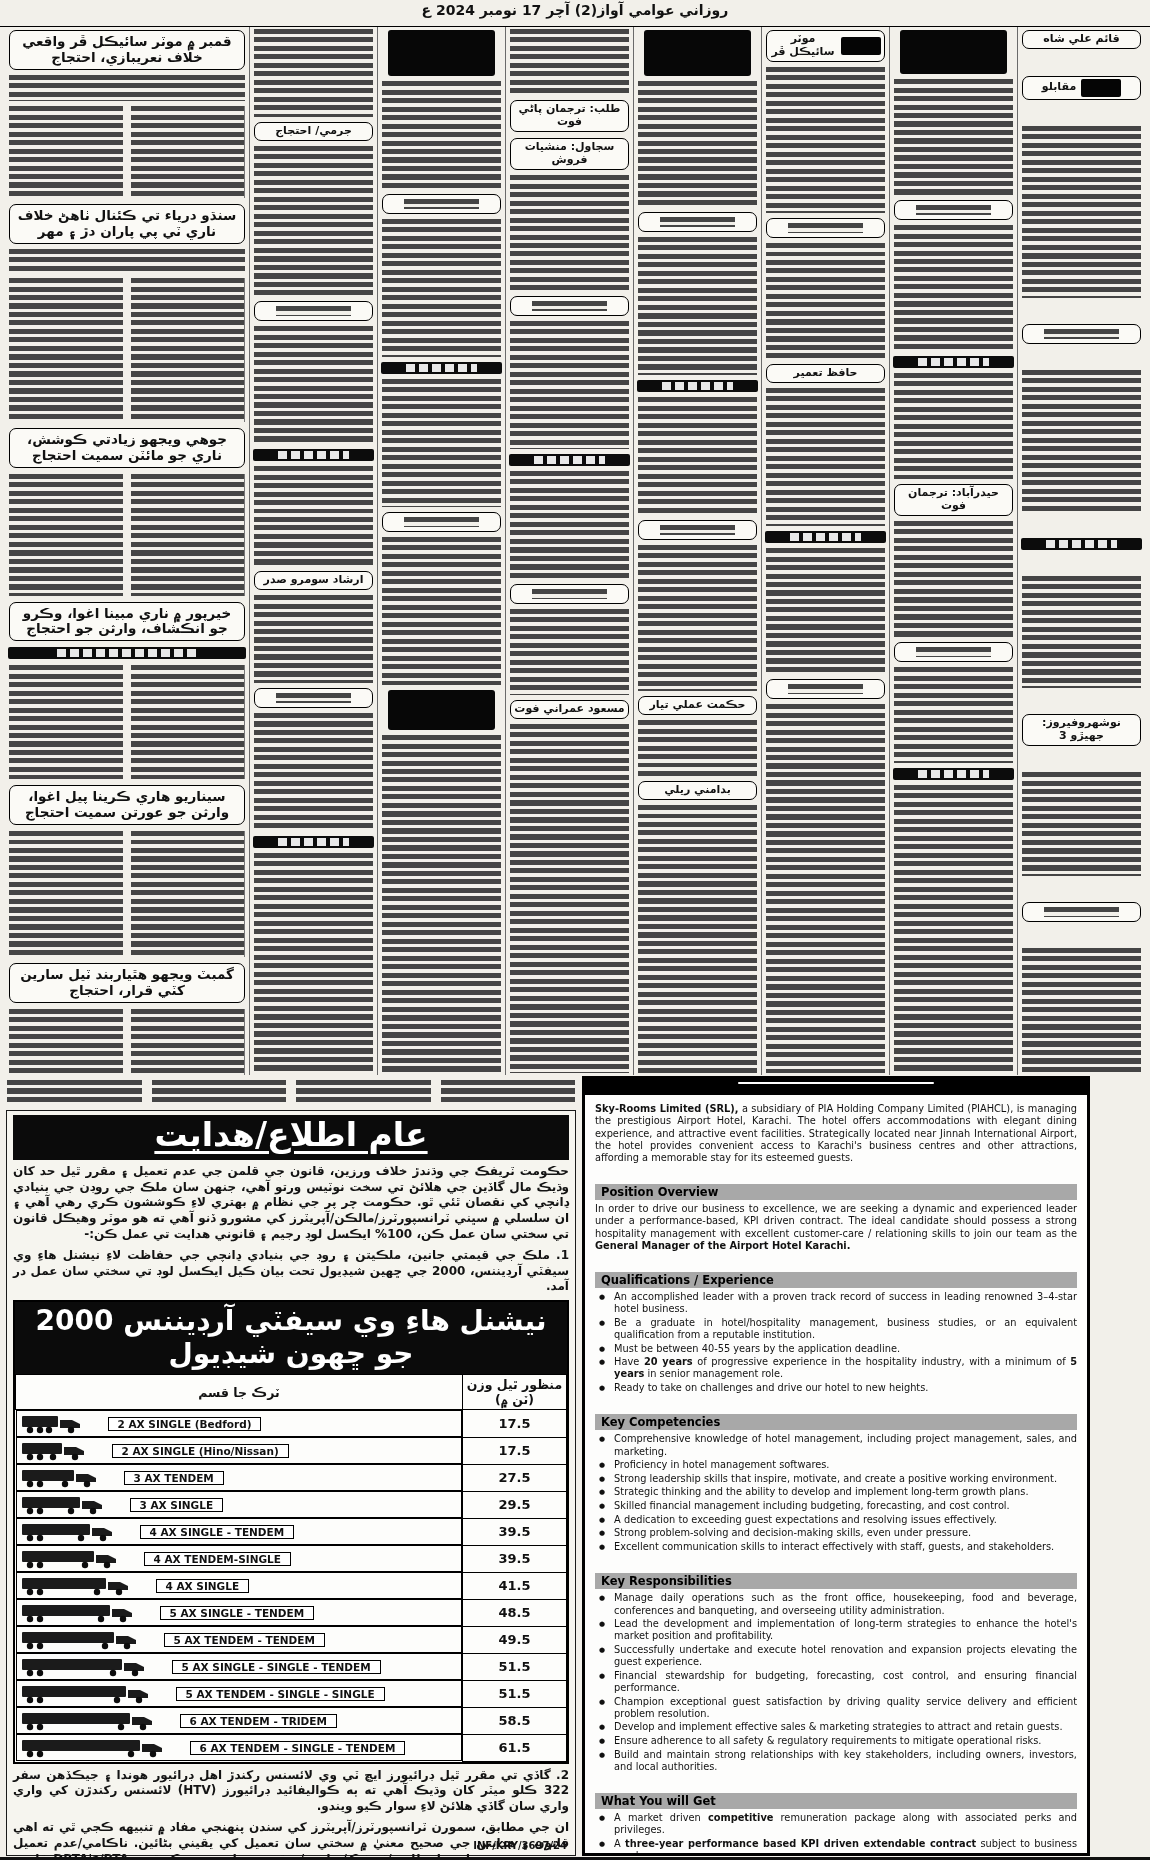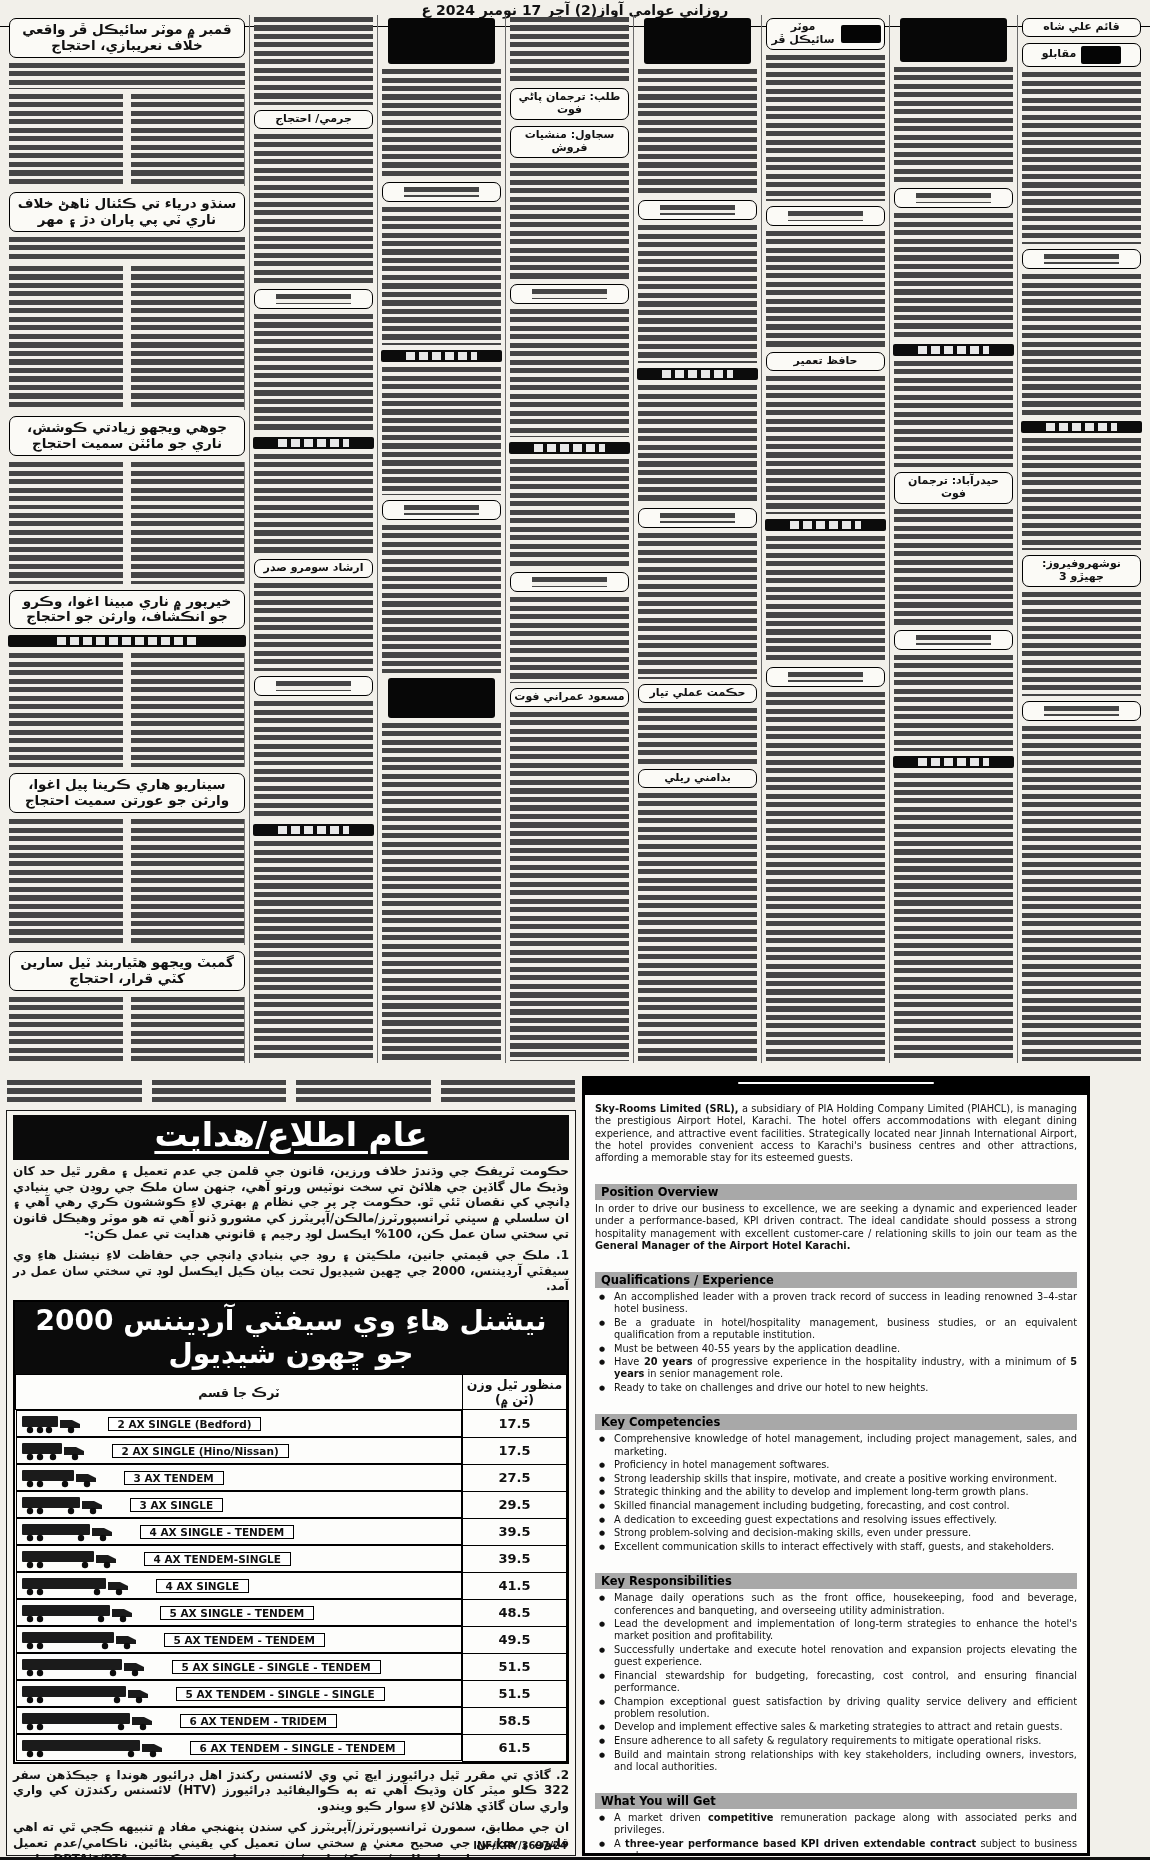--- a/index.html
+++ b/index.html
@@ -3,23 +3,23 @@
 <meta charset="utf-8">
 <style>
   html,body{margin:0;padding:0;background:#8a8a8a;}
   #page{position:relative;width:1150px;height:1860px;background:#f2f0ea;overflow:hidden;
         font-family:"DejaVu Sans",sans-serif;color:#111;}
   
   #masthead{position:absolute;top:0;left:0;right:0;height:24px;text-align:center;
             font-size:14px;font-weight:bold;direction:rtl;border-bottom:1.5px solid #000;
             padding-top:2px;background:#f2f0ea;}
   
-  #news{position:absolute;top:15px;left:5px;right:5px;height:1048px;display:flex;overflow:hidden;}
+  #news{position:absolute;top:27px;left:5px;right:5px;height:1048px;display:flex;overflow:hidden;}
   .col{display:flex;flex-direction:column;padding:0 3px;border-right:1px solid #6a6a6a;min-width:0;overflow:hidden;}
-  .col:last-child{border-right:none;}
+  .col:last-child{border-right:none;gap:21px;}
   .greek{background:repeating-linear-gradient(to bottom,#454545 0px,#454545 5px,#f2f0ea 5px,#f2f0ea 8.5px);
          margin:2px 1px;min-height:10px;}
   .two{display:flex;gap:6px;margin:1px 0;}
   .two .greek{flex:1;}
   .two .greek + .greek{border-right:1px solid #777;}
   .hbox{border:1.5px solid #000;border-radius:7px;background:#fbfaf6;display:flex;align-items:center;
         justify-content:center;gap:5px;padding:2px 3px;margin:3px 1px;font-weight:bold;font-size:11px;
         direction:rtl;text-align:center;line-height:1.18;flex-shrink:0;}
   .hbox.wide{font-size:13.5px;padding:3px 4px;}
   .hbox .hgreek{width:68%;height:9px;margin:2px 0;}

